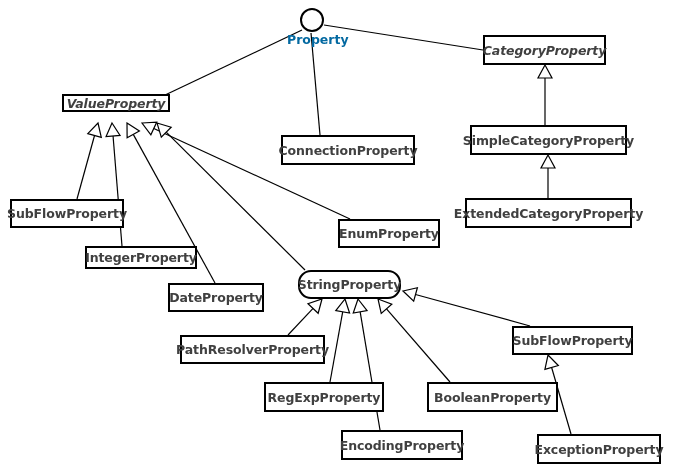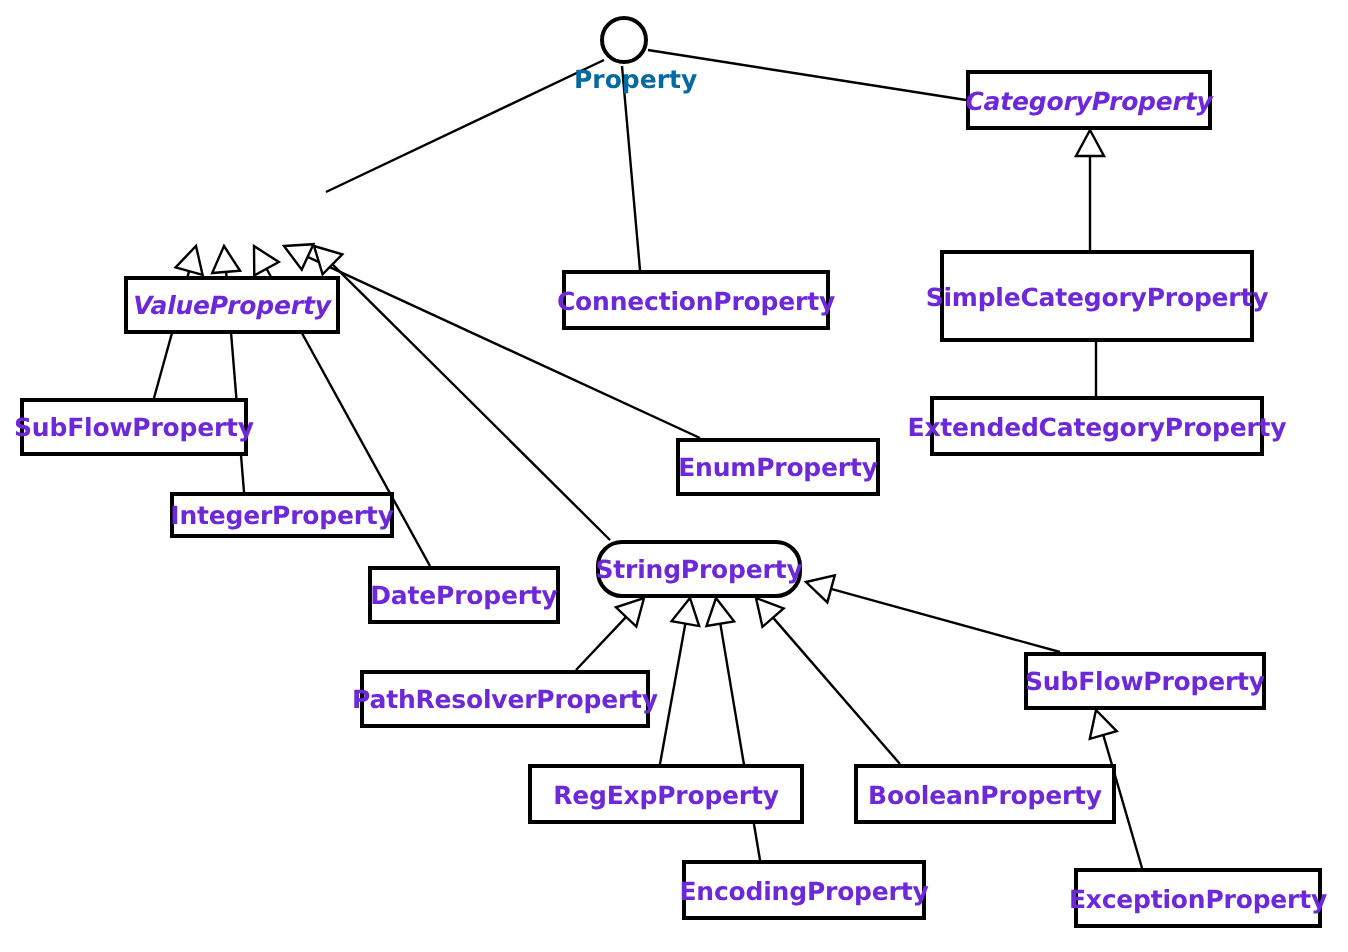--- a/index.html
+++ b/index.html
@@ -27,21 +27,21 @@
   .uml-box {
     position: absolute;
     box-sizing: border-box;
     background: #ffffff;
     border: 2px solid #000000;
     display: flex;
     align-items: center;
     justify-content: center;
     font-size: 12.5px;
     font-weight: bold;
-    color: #6d28d9;
+    color: #404040;
     white-space: nowrap;
     letter-spacing: -0.1px;
   }
   .uml-box.abstract {
     font-style: italic;
   }
   .iface-circle {
     position: absolute;
     box-sizing: border-box;
     border: 2.2px solid #000000;
@@ -91,57 +91,57 @@
       <line x1="545" y1="125" x2="545" y2="78" stroke="#000000" stroke-width="1.2"></line>
       <polygon points="545,65 552,78 538,78" fill="#ffffff" stroke="#000000" stroke-width="1.2" stroke-linejoin="miter"></polygon>
       <line x1="548" y1="198" x2="548" y2="168" stroke="#000000" stroke-width="1.2"></line>
       <polygon points="548,155 555,168 541,168" fill="#ffffff" stroke="#000000" stroke-width="1.2" stroke-linejoin="miter"></polygon>
     </svg>
 
   <div class="iface-circle" style="left: 300px; top: 8px; width: 24px; height: 24px;"></div>
   <div class="iface-label" style="left: 287px; top: 32px;">Property</div>
 
   <div id="boxes">
-      <div class="uml-box abstract" style="left: 62px; top: 94px; width: 108px; height: 29px; margin-top: 44px;">
+      <div class="uml-box abstract" style="left: 62px; top: 94px; width: 108px; height: 18px;">
         <span>ValueProperty</span>
       </div>
       <div class="uml-box" style="left: 10px; top: 199px; width: 114px; height: 29px;">
         <span>SubFlowProperty</span>
       </div>
       <div class="uml-box" style="left: 85px; top: 246px; width: 112px; height: 23px; align-items: center;">
         <span>IntegerProperty</span>
       </div>
-      <div class="uml-box" style="left: 184px; top: 283px; width: 96px; height: 29px;">
+      <div class="uml-box" style="left: 168px; top: 283px; width: 96px; height: 29px;">
         <span>DateProperty</span>
       </div>
       <div class="uml-box" style="left: 264px; top: 135px; width: 134px; height: 30px; margin-left: 17px;">
         <span>ConnectionProperty</span>
       </div>
       <div class="uml-box" style="left: 338px; top: 219px; width: 102px; height: 29px;">
         <span>EnumProperty</span>
       </div>
       <div class="uml-box" style="left: 298px; top: 270px; width: 103px; height: 29px; border-radius: 13px;">
         <span>StringProperty</span>
       </div>
       <div class="uml-box" style="left: 180px; top: 335px; width: 145px; height: 29px;">
         <span>PathResolverProperty</span>
       </div>
-      <div class="uml-box" style="left: 264px; top: 382px; width: 138px; height: 30px;">
+      <div class="uml-box" style="left: 264px; top: 382px; width: 120px; height: 30px;">
         <span>RegExpProperty</span>
       </div>
       <div class="uml-box" style="left: 341px; top: 430px; width: 122px; height: 30px;">
         <span>EncodingProperty</span>
       </div>
       <div class="uml-box" style="left: 427px; top: 382px; width: 131px; height: 30px;">
         <span>BooleanProperty</span>
       </div>
       <div class="uml-box abstract" style="left: 483px; top: 35px; width: 123px; height: 30px;">
         <span>CategoryProperty</span>
       </div>
-      <div class="uml-box" style="left: 470px; top: 125px; width: 157px; height: 46px;">
+      <div class="uml-box" style="left: 470px; top: 125px; width: 157px; height: 30px;">
         <span>SimpleCategoryProperty</span>
       </div>
       <div class="uml-box" style="left: 465px; top: 198px; width: 167px; height: 30px;">
         <span>ExtendedCategoryProperty</span>
       </div>
       <div class="uml-box" style="left: 512px; top: 326px; width: 121px; height: 29px; align-items: center;">
         <span>SubFlowProperty</span>
       </div>
       <div class="uml-box" style="left: 537px; top: 434px; width: 124px; height: 30px;">
         <span>ExceptionProperty</span>

